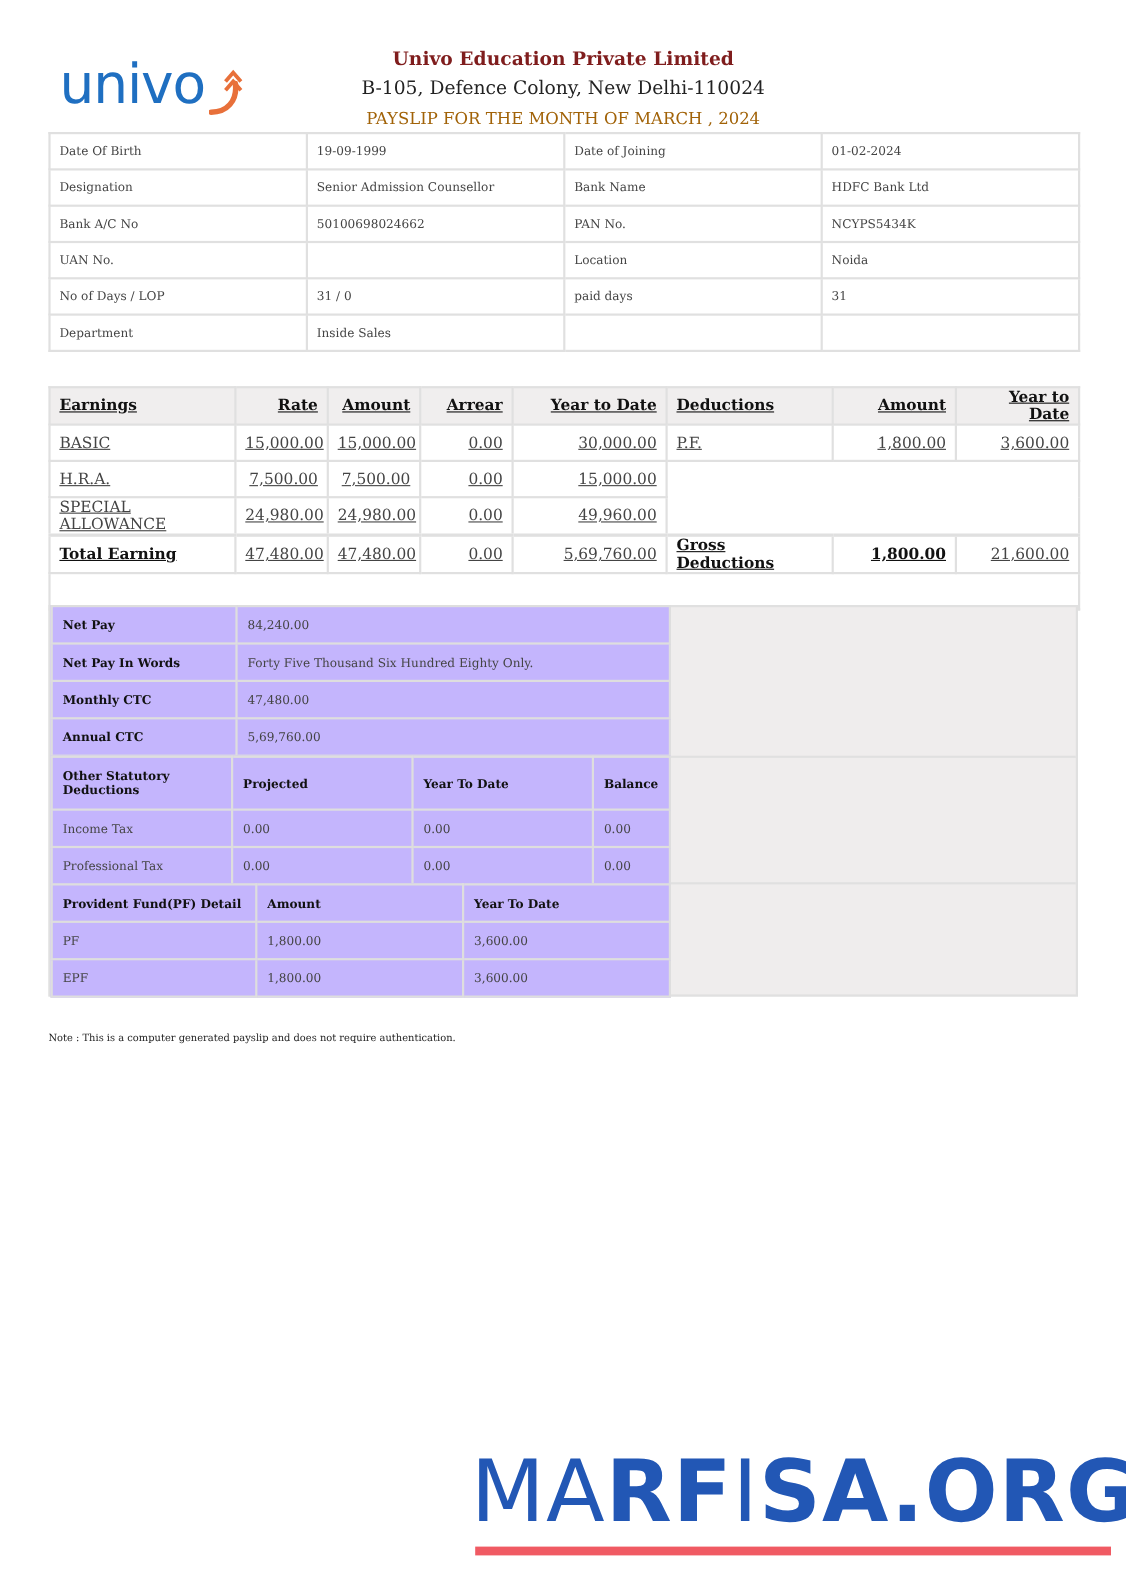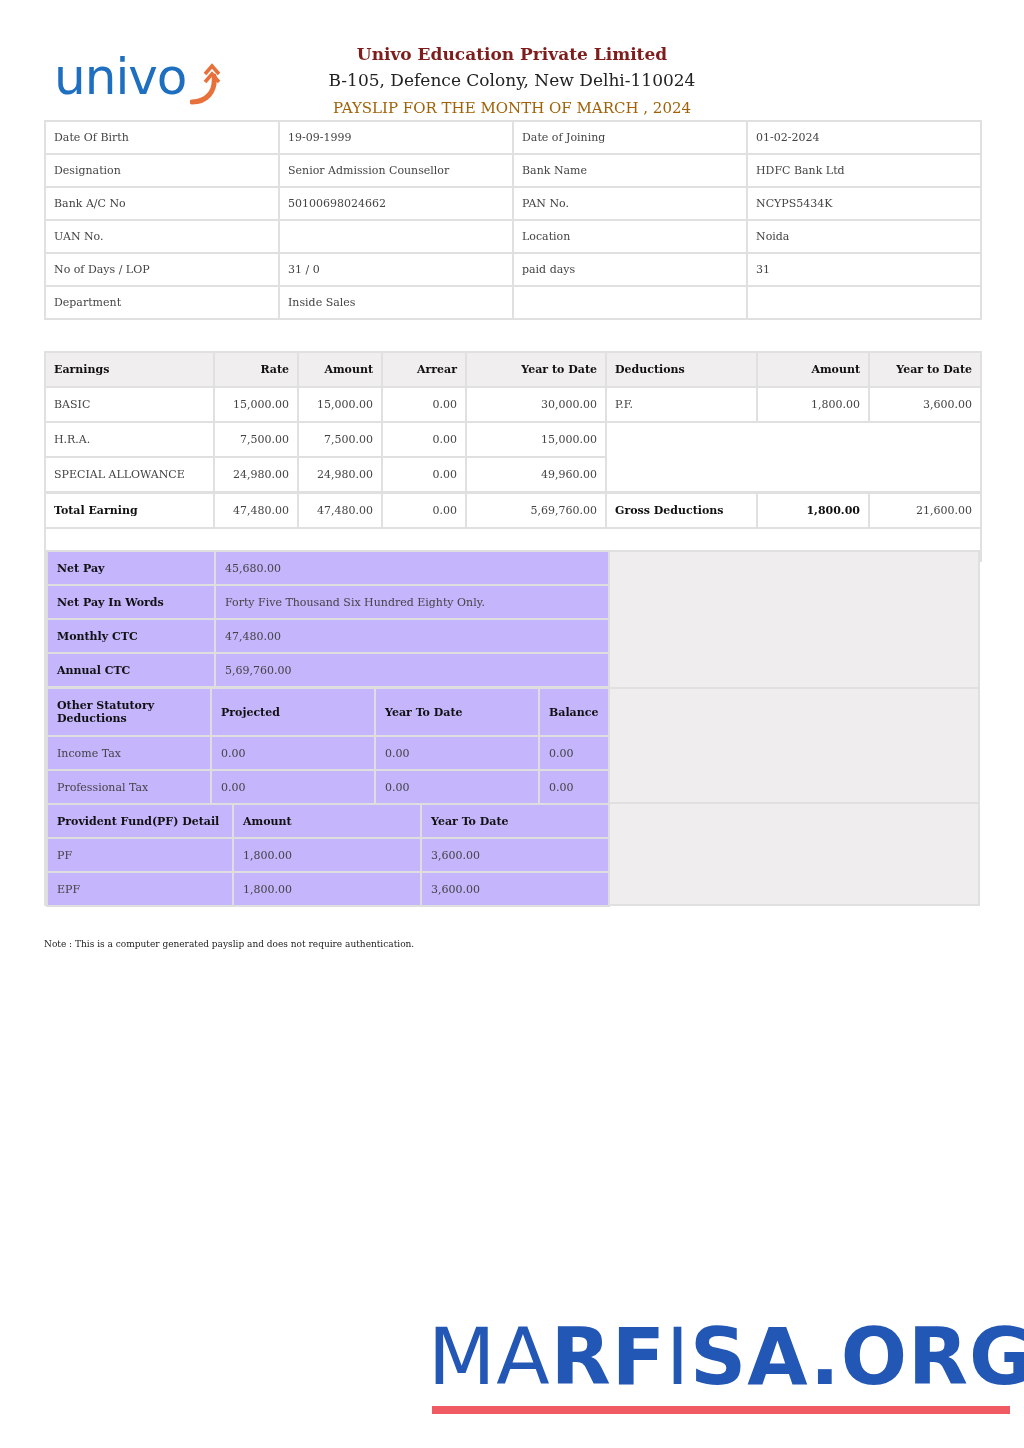--- a/index.html
+++ b/index.html
@@ -13,21 +13,21 @@
   .company { position: absolute; left: 0; width: 1024px; text-align: center; color: #7f1d1d; }
   .company-name { top: 44px; font-size: 17px; font-weight: bold; }
   .company-addr { top: 70px; font-size: 17px; color: #222; }
   .payslip-title { top: 99px; font-size: 15px; color: #a16207; }
 
   table { border-collapse: collapse; }
   .info { position: absolute; left: 44px; top: 120px; width: 936px; table-layout: fixed; }
   .info td { border: 2px solid #e0e0e0; height: 33px; padding: 0 8px; font-size: 11px; color: #444; vertical-align: middle; }
 
   .earn { position: absolute; left: 44px; top: 351px; width: 936px; table-layout: fixed; }
-  .earn td, .earn th { border: 2px solid #e0e0e0; height: 33px; padding: 10px 8px; font-size: 11px; color: #444; vertical-align: middle; }
+  .earn td, .earn th { border: 2px solid #e0e0e0; height: 33px; padding: 0 8px; font-size: 14px; color: #444; vertical-align: middle; text-decoration: underline; }
   .earn th { background: #f0eeee; color: #111; font-weight: bold; }
   .earn .r { text-align: right; }
   .earn .l { text-align: left; }
   .earn .b { font-weight: bold; color: #111; }
   .earn tr.total td { border-top: 3px solid #e0e0e0; border-radius: 11px; }
   .earn tr.spacer td { height: 33px; }
 
   .summary { position: absolute; left: 44px; top: 550px; width: 936px; height: 356px; background: #efeded; border: 2px solid #e0e0e0; }
   .summary .divider { position: absolute; left: 560px; right: 0; height: 2px; background: #e0e0e0; }
   .sub { position: absolute; left: 0; border-collapse: collapse; table-layout: fixed; background: #c4b5fd; }
@@ -175,21 +175,21 @@
   <div class="divider" style="top:250px"></div>
 
   <table class="sub" style="top:-2px; width:562px;">
     <colgroup>
         <col style="width:168px">
         <col style="width:394px">
       </colgroup>
     <tbody>
       <tr>
         <td class="lbl">Net Pay</td>
-        <td>45,680.00</td>
+        <td>84,240.00</td>
       </tr>
       <tr>
         <td class="lbl">Net Pay In Words</td>
         <td>Forty Five Thousand Six Hundred Eighty Only.</td>
       </tr>
       <tr>
         <td class="lbl">Monthly CTC</td>
         <td>47,480.00</td>
       </tr>
       <tr>

